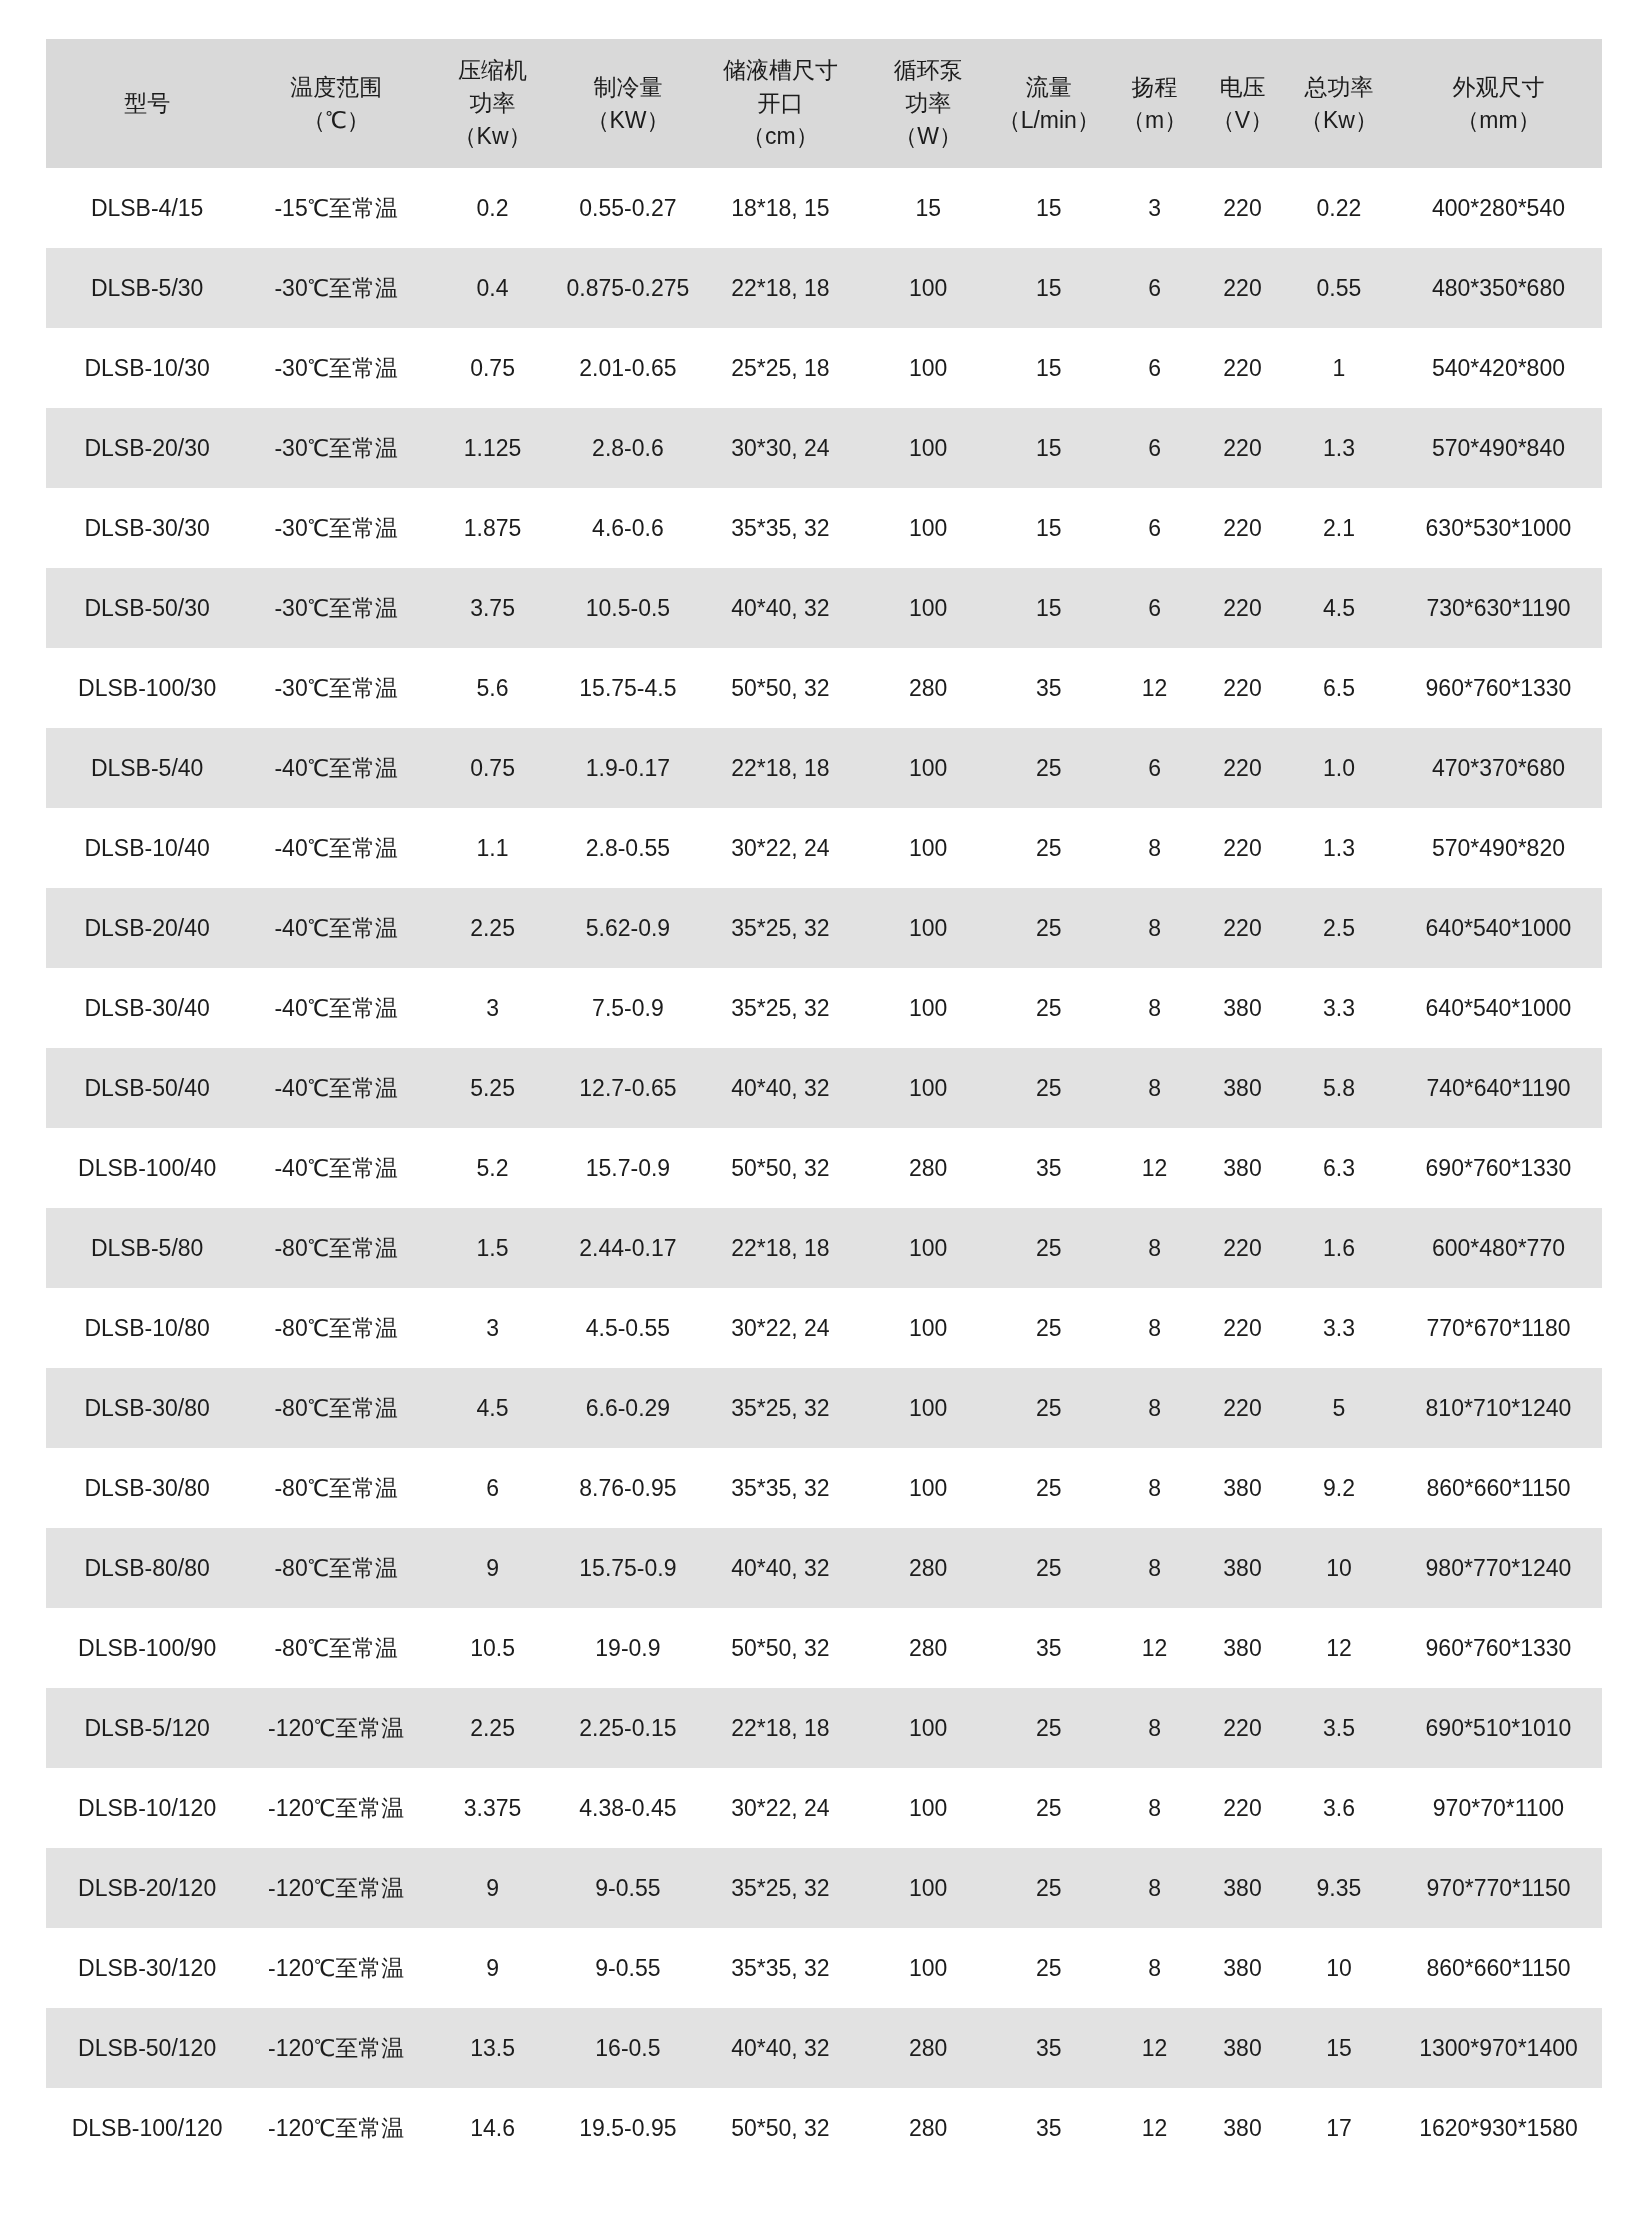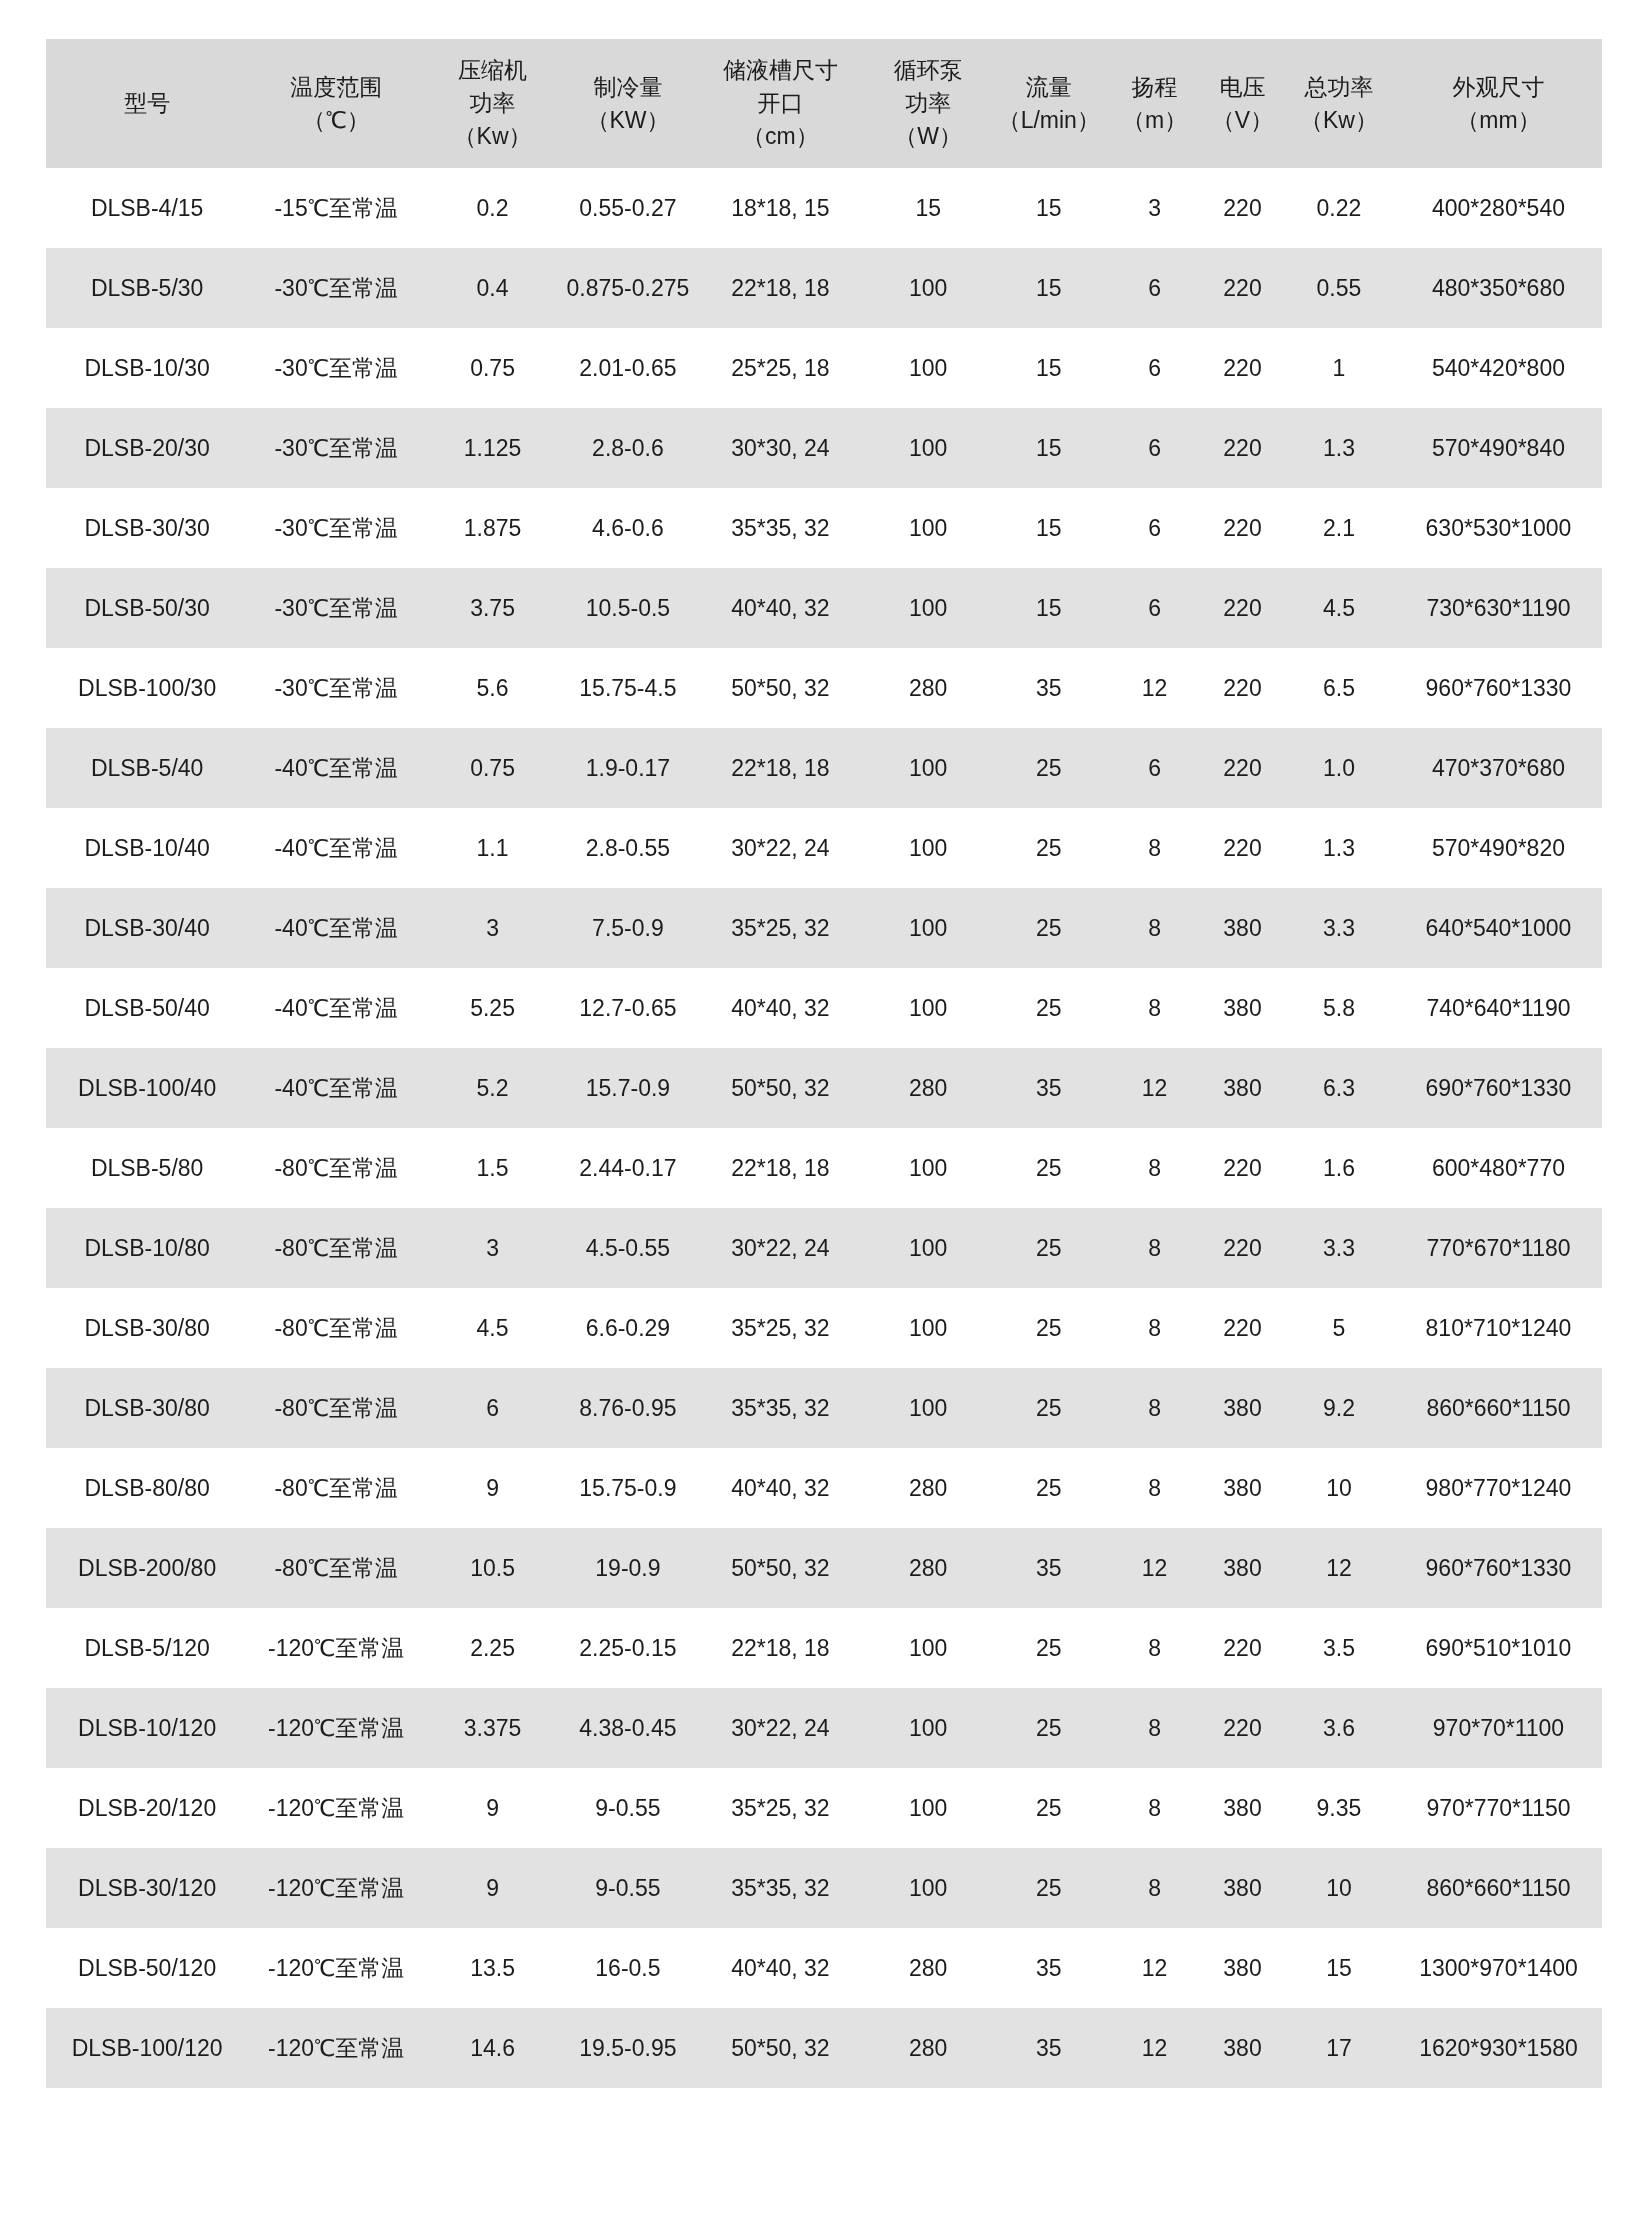--- a/index.html
+++ b/index.html
@@ -204,20 +204,33 @@
           <td>2.8-0.55</td>
           <td>30*22, 24</td>
           <td>100</td>
           <td>25</td>
           <td>8</td>
           <td>220</td>
           <td>1.3</td>
           <td>570*490*820</td>
         </tr>
         <tr>
+          <td>DLSB-20/40</td>
+          <td>-40℃至常温</td>
+          <td>2.25</td>
+          <td>5.62-0.9</td>
+          <td>35*25, 32</td>
+          <td>100</td>
+          <td>25</td>
+          <td>8</td>
+          <td>220</td>
+          <td>2.5</td>
+          <td>640*540*1000</td>
+        </tr>
+        <tr>
           <td>DLSB-30/40</td>
           <td>-40℃至常温</td>
           <td>3</td>
           <td>7.5-0.9</td>
           <td>35*25, 32</td>
           <td>100</td>
           <td>25</td>
           <td>8</td>
           <td>380</td>
           <td>3.3</td>
@@ -308,21 +321,21 @@
           <td>15.75-0.9</td>
           <td>40*40, 32</td>
           <td>280</td>
           <td>25</td>
           <td>8</td>
           <td>380</td>
           <td>10</td>
           <td>980*770*1240</td>
         </tr>
         <tr>
-          <td>DLSB-200/80</td>
+          <td>DLSB-100/90</td>
           <td>-80℃至常温</td>
           <td>10.5</td>
           <td>19-0.9</td>
           <td>50*50, 32</td>
           <td>280</td>
           <td>35</td>
           <td>12</td>
           <td>380</td>
           <td>12</td>
           <td>960*760*1330</td>

